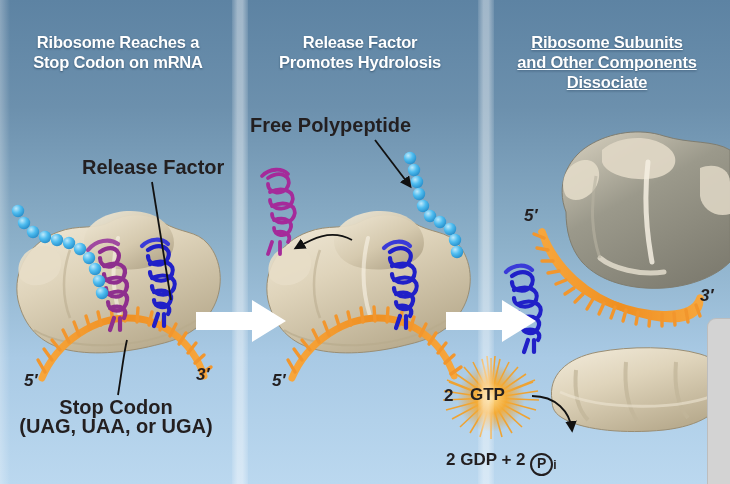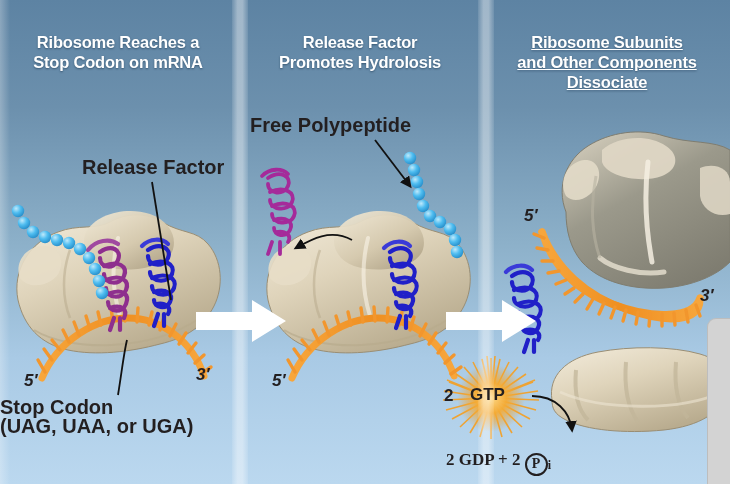--- a/index.html
+++ b/index.html
@@ -90,21 +90,20 @@
     font-weight: bold;
     font-size: 17px;
     color: #231f20;
   }
   .prod-text {
     position: absolute;
     font-weight: bold;
     font-size: 17px;
     color: #231f20;
     white-space: nowrap;
-    font-family: Liberation Serif, serif;
   }
   .pi-circle {
     display: inline-block;
     width: 19px; height: 19px;
     border: 2px solid #231f20;
     border-radius: 50%;
     text-align: center;
     line-height: 17px;
     font-size: 14px;
     font-weight: bold;
@@ -427,21 +426,21 @@
 Stop Codon on mRNA</div>
   <div class="panel-title" style="left:248px; top:32px; width:224px;">Release Factor
 Promotes Hydrolosis</div>
   <div class="panel-title" style="left:488px; top:32px; width:238px;text-decoration:underline;">Ribosome Subunits
 and Other Components
 Dissociate</div>
 
   <div class="annot" style="left:82px; top:158px;">Release Factor</div>
   <div class="tick-label" style="left:24px; top:371px;">5′</div>
   <div class="tick-label" style="left:196px; top:365px;">3′</div>
-  <div class="annot" style="left:0px; top:398px; width:232px; text-align:left;">Stop Codon
+  <div class="annot" style="left:0px; top:398px; width:232px; text-align:center;">Stop Codon
 (UAG, UAA, or UGA)</div>
 
   <div class="annot" style="left:250px; top:116px;">Free Polypeptide</div>
   <div class="tick-label" style="left:272px; top:371px;">5′</div>
 
   <div class="tick-label" style="left:524px; top:206px;">5′</div>
   <div class="tick-label" style="left:700px; top:286px;">3′</div>
 
   <div class="gtp-text" style="left:444px; top:386px;">2</div>
   <div class="gtp-text" style="left:470px; top:385px;">GTP</div>

